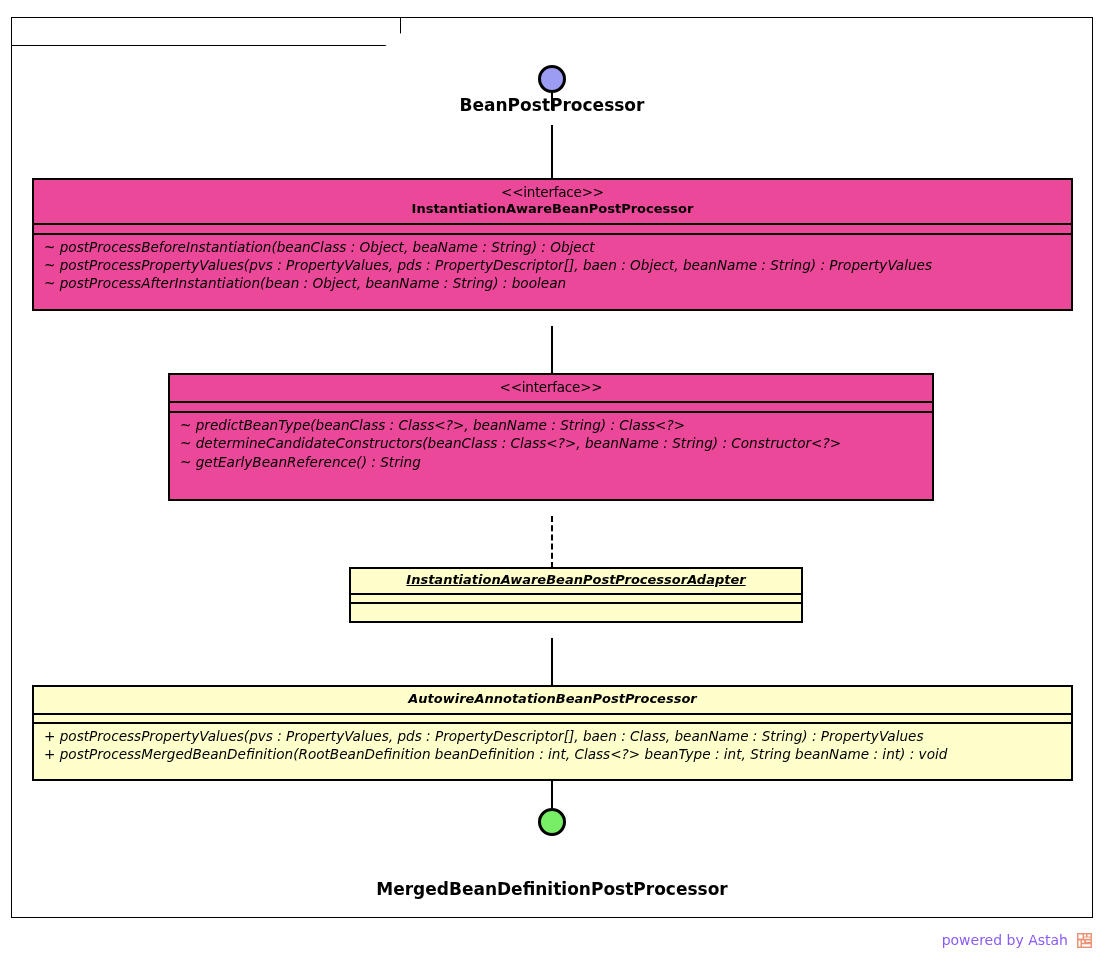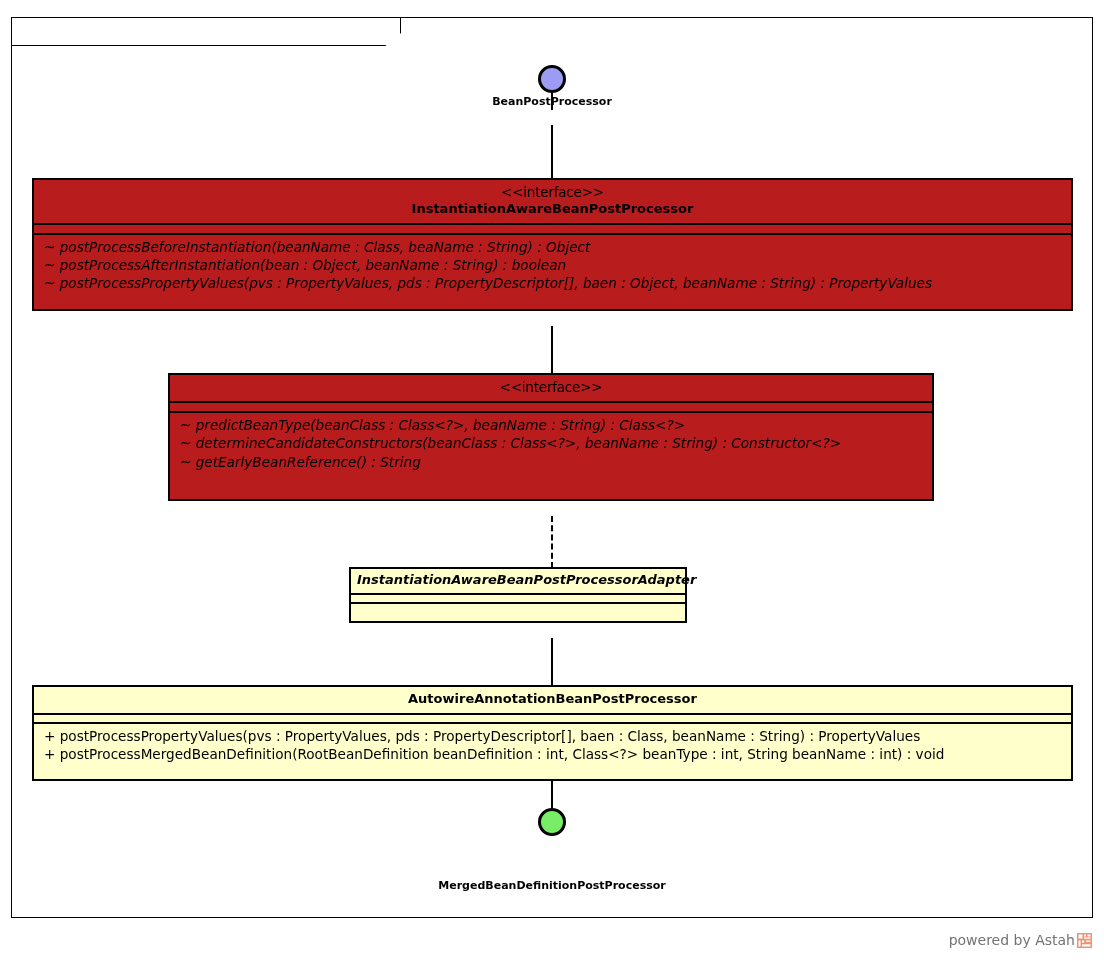--- a/index.html
+++ b/index.html
@@ -55,21 +55,21 @@
   }
   #pkg-tab-label .kw {
     font-weight: bold;
   }
 
   
   .umlbox {
     position: absolute;
     box-sizing: border-box;
     border: 2.5px solid #000;
-    background: #b91c1c;
+    background: #ec4899;
   }
   .umlbox.yellow { background: #ffffcc; }
 
   .box-title {
     text-align: center;
     color: #000;
     padding: 4px 6px 5px 6px;
     line-height: 1.28;
   }
   .box-title .stereo {
@@ -125,36 +125,36 @@
 
   
   .lolli {
     position: absolute;
     border-radius: 50%;
     border: 3px solid #000;
     box-sizing: border-box;
   }
   .lolli-label {
     position: absolute;
-    font-size: 11px;
+    font-size: 17px;
     font-weight: bold;
     color: #000;
     white-space: nowrap;
     text-align: center;
   }
 
   
   #watermark {
     position: absolute;
     right: 12px;
     bottom: 12px;
     display: flex;
     align-items: center;
-    gap: 1px;
-    color: #737373;
+    gap: 8px;
+    color: #8b5cf6;
     font-size: 14px;
     user-select: none;
   }
   #watermark-logo {
     display: inline-block;
     width: 15px;
     height: 15px;
     margin-left: 1px;
   }
 </style>
@@ -179,23 +179,23 @@
 
   <div class="umlbox" style="left:32px; top:178px; width:1041px; height:133px;">
     <div class="box-title">
       <span class="stereo">&lt;&lt;interface&gt;&gt;</span>
       <span class="cname">InstantiationAwareBeanPostProcessor</span>
     </div>
     <div class="sep"></div>
     <div class="attr-band"></div>
     <div class="sep"></div>
     <div class="ops">
-      <div class="op ital">~ postProcessBeforeInstantiation(beanName : Class, beaName : String) : Object</div>
+      <div class="op ital">~ postProcessBeforeInstantiation(beanClass : Object, beaName : String) : Object</div>
+      <div class="op ital">~ postProcessPropertyValues(pvs : PropertyValues, pds : PropertyDescriptor[], baen : Object, beanName : String) : PropertyValues</div>
       <div class="op ital">~ postProcessAfterInstantiation(bean : Object, beanName : String) : boolean</div>
-      <div class="op ital">~ postProcessPropertyValues(pvs : PropertyValues, pds : PropertyDescriptor[], baen : Object, beanName : String) : PropertyValues</div>
     </div>
   </div>
 
   <svg class="tri" style="left:539px; top:309px;" width="26" height="18" viewBox="0 0 26 18">
     <polygon points="13,1 25,17 1,17" fill="#ffffff" stroke="#000" stroke-width="2"></polygon>
   </svg>
   <div class="vline" style="left:551px; top:326px; height:48px;"></div>
 
   <div class="umlbox" style="left:168px; top:373px; width:766px; height:128px;">
     <div class="box-title">
@@ -209,36 +209,36 @@
       <div class="op ital">~ determineCandidateConstructors(beanClass : Class&lt;?&gt;, beanName : String) : Constructor&lt;?&gt;</div>
       <div class="op ital">~ getEarlyBeanReference() : String</div>
     </div>
   </div>
 
   <svg class="tri" style="left:539px; top:499px;" width="26" height="18" viewBox="0 0 26 18">
     <polygon points="13,1 25,17 1,17" fill="#ffffff" stroke="#000" stroke-width="2"></polygon>
   </svg>
   <div class="vline dashed" style="left:551px; top:516px; height:52px;"></div>
 
-  <div class="umlbox yellow" style="left:349px; top:567px; width:338px; height:56px;">
+  <div class="umlbox yellow" style="left:349px; top:567px; width:454px; height:56px;text-decoration:underline;">
     <div class="box-title" style="padding-top:3px; padding-bottom:4px;">
       <span class="cname abstract">InstantiationAwareBeanPostProcessorAdapter</span>
     </div>
     <div class="sep"></div>
     <div class="attr-band" style="height:7px;"></div>
     <div class="sep"></div>
     <div class="ops" style="height:10px; padding:0;"></div>
   </div>
 
   <svg class="tri" style="left:539px; top:621px;" width="26" height="18" viewBox="0 0 26 18">
     <polygon points="13,1 25,17 1,17" fill="#ffffff" stroke="#000" stroke-width="2"></polygon>
   </svg>
   <div class="vline" style="left:551px; top:638px; height:48px;"></div>
 
-  <div class="umlbox yellow" style="left:32px; top:685px; width:1041px; height:96px;">
+  <div class="umlbox yellow" style="left:32px; top:685px; width:1041px; height:96px;font-style:italic;">
     <div class="box-title" style="padding-top:4px; padding-bottom:5px;">
       <span class="cname">AutowireAnnotationBeanPostProcessor</span>
     </div>
     <div class="sep"></div>
     <div class="attr-band" style="height:7px;"></div>
     <div class="sep"></div>
     <div class="ops">
       <div class="op">+ postProcessPropertyValues(pvs : PropertyValues, pds : PropertyDescriptor[], baen : Class, beanName : String) : PropertyValues</div>
       <div class="op">+ postProcessMergedBeanDefinition(RootBeanDefinition beanDefinition : int, Class&lt;?&gt; beanType : int, String beanName : int) : void</div>
     </div>

